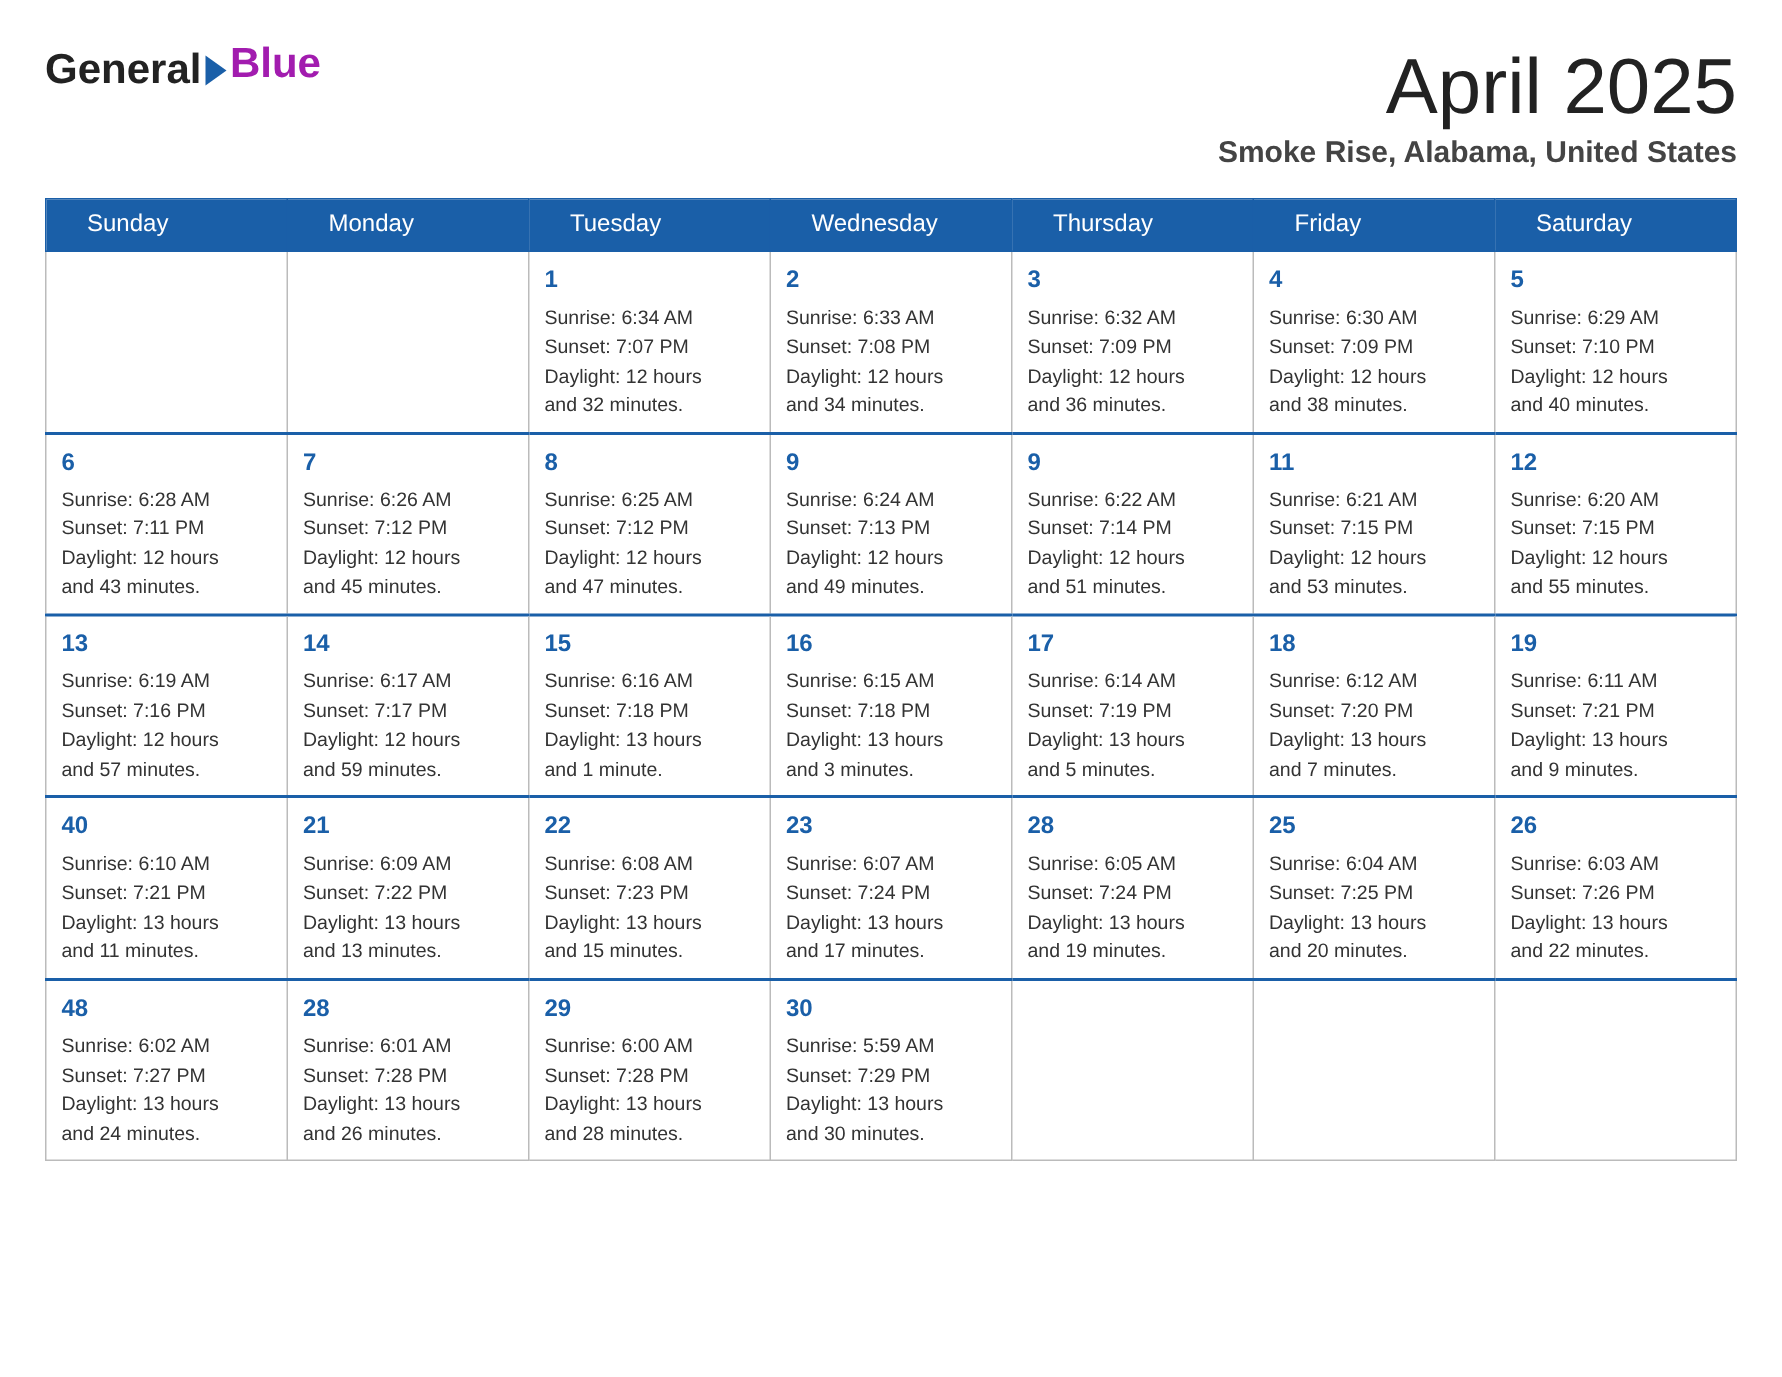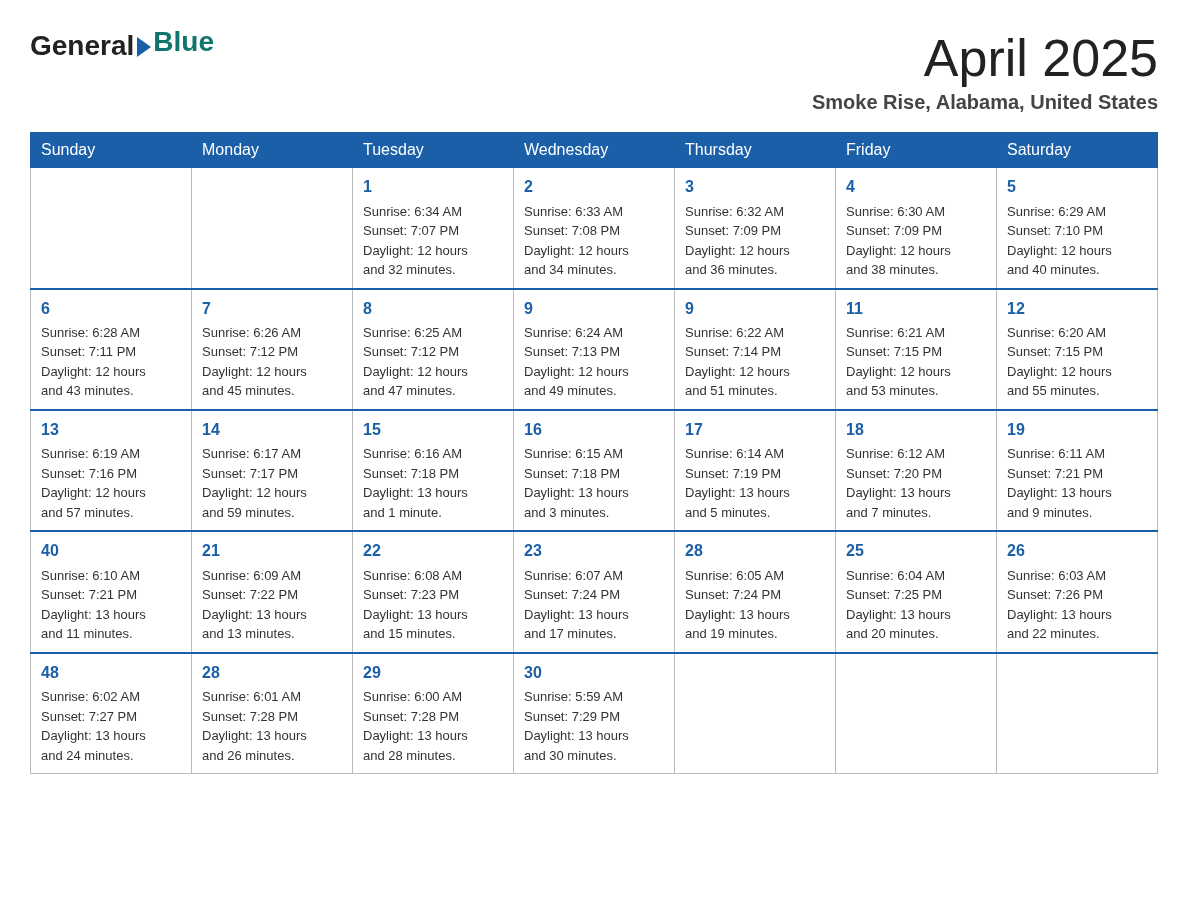--- a/index.html
+++ b/index.html
@@ -33,21 +33,21 @@
       display: inline-block;
       width: 0;
       height: 0;
       border-left: 14px solid #1a5fa8;
       border-top: 10px solid transparent;
       border-bottom: 10px solid transparent;
       margin-left: 3px;
       margin-top: 2px;
     }
     .logo-blue {
-      color: #0f766e;
+      color: #a21caf;
       font-size: 28px;
       font-weight: bold;
       margin-top: -4px;
       margin-left: 2px;
     }
     .title-area {
       text-align: right;
     }
     .month-title {
       font-size: 52px;
@@ -64,21 +64,21 @@
     .calendar {
       width: 100%;
       border-collapse: collapse;
       border: 1px solid #999;
     }
     .calendar th {
       background-color: #1a5fa8;
       color: #fff;
       font-size: 16px;
       font-weight: normal;
-      padding: 8px 10px;
+      padding: 8px 27px;
       text-align: left;
       border: 1px solid #1a5fa8;
     }
     .calendar td {
       vertical-align: top;
       padding: 8px 10px;
       border: 1px solid #bbb;
       width: 14.28%;
       min-height: 90px;
       font-size: 13.5px;

